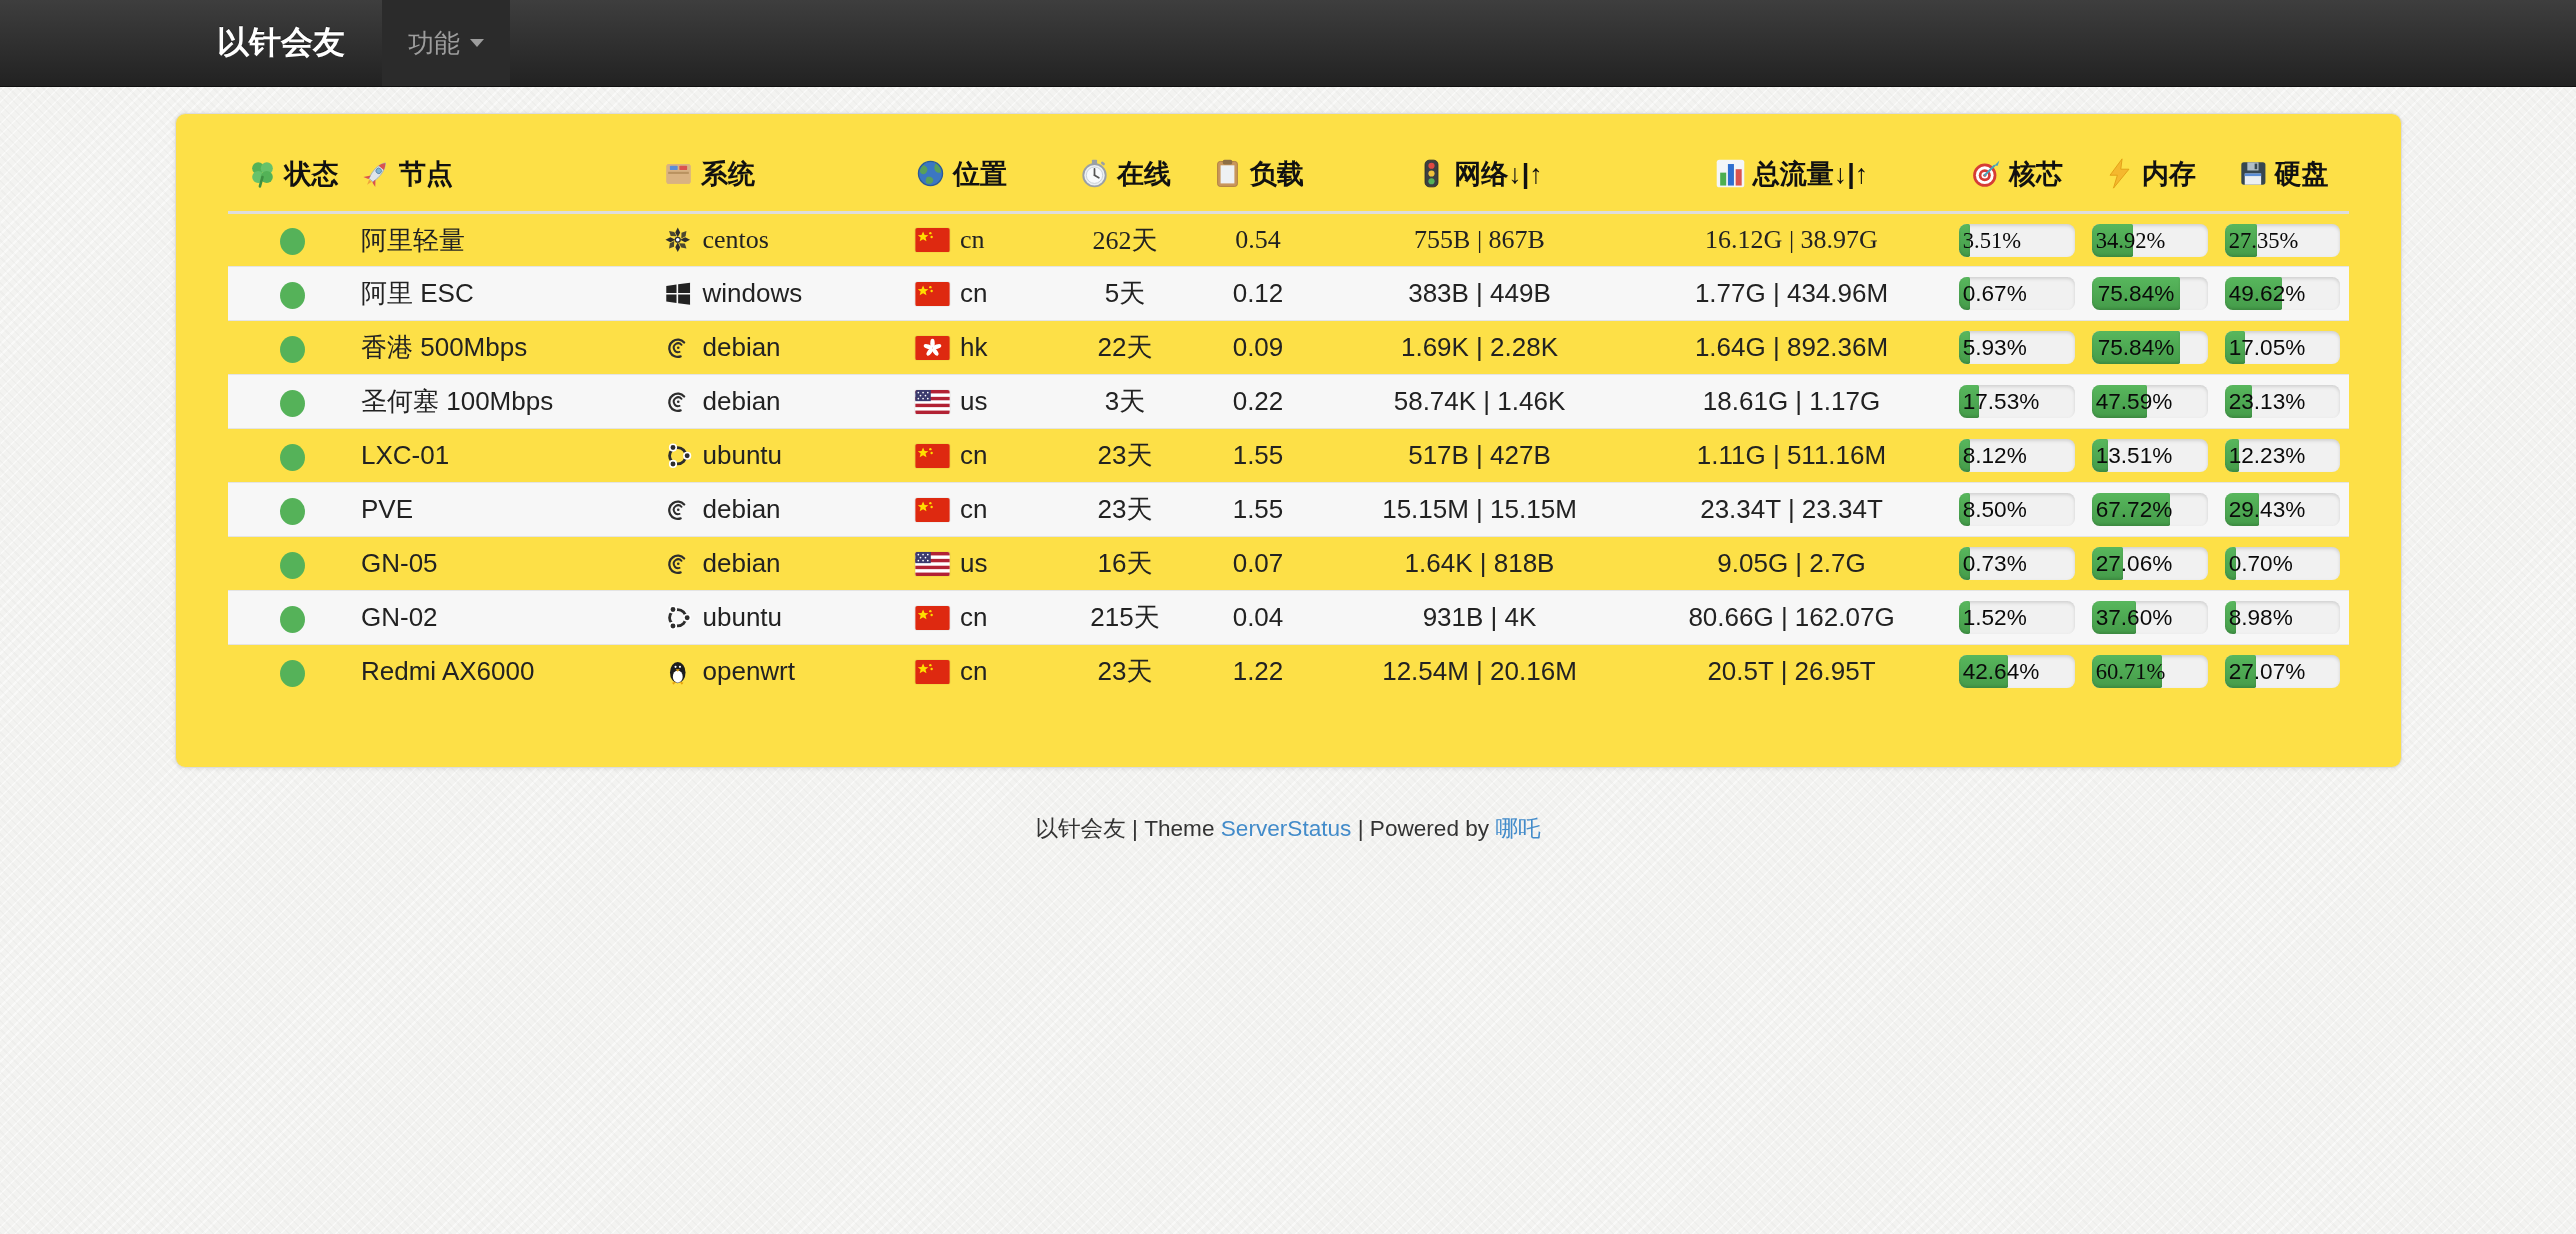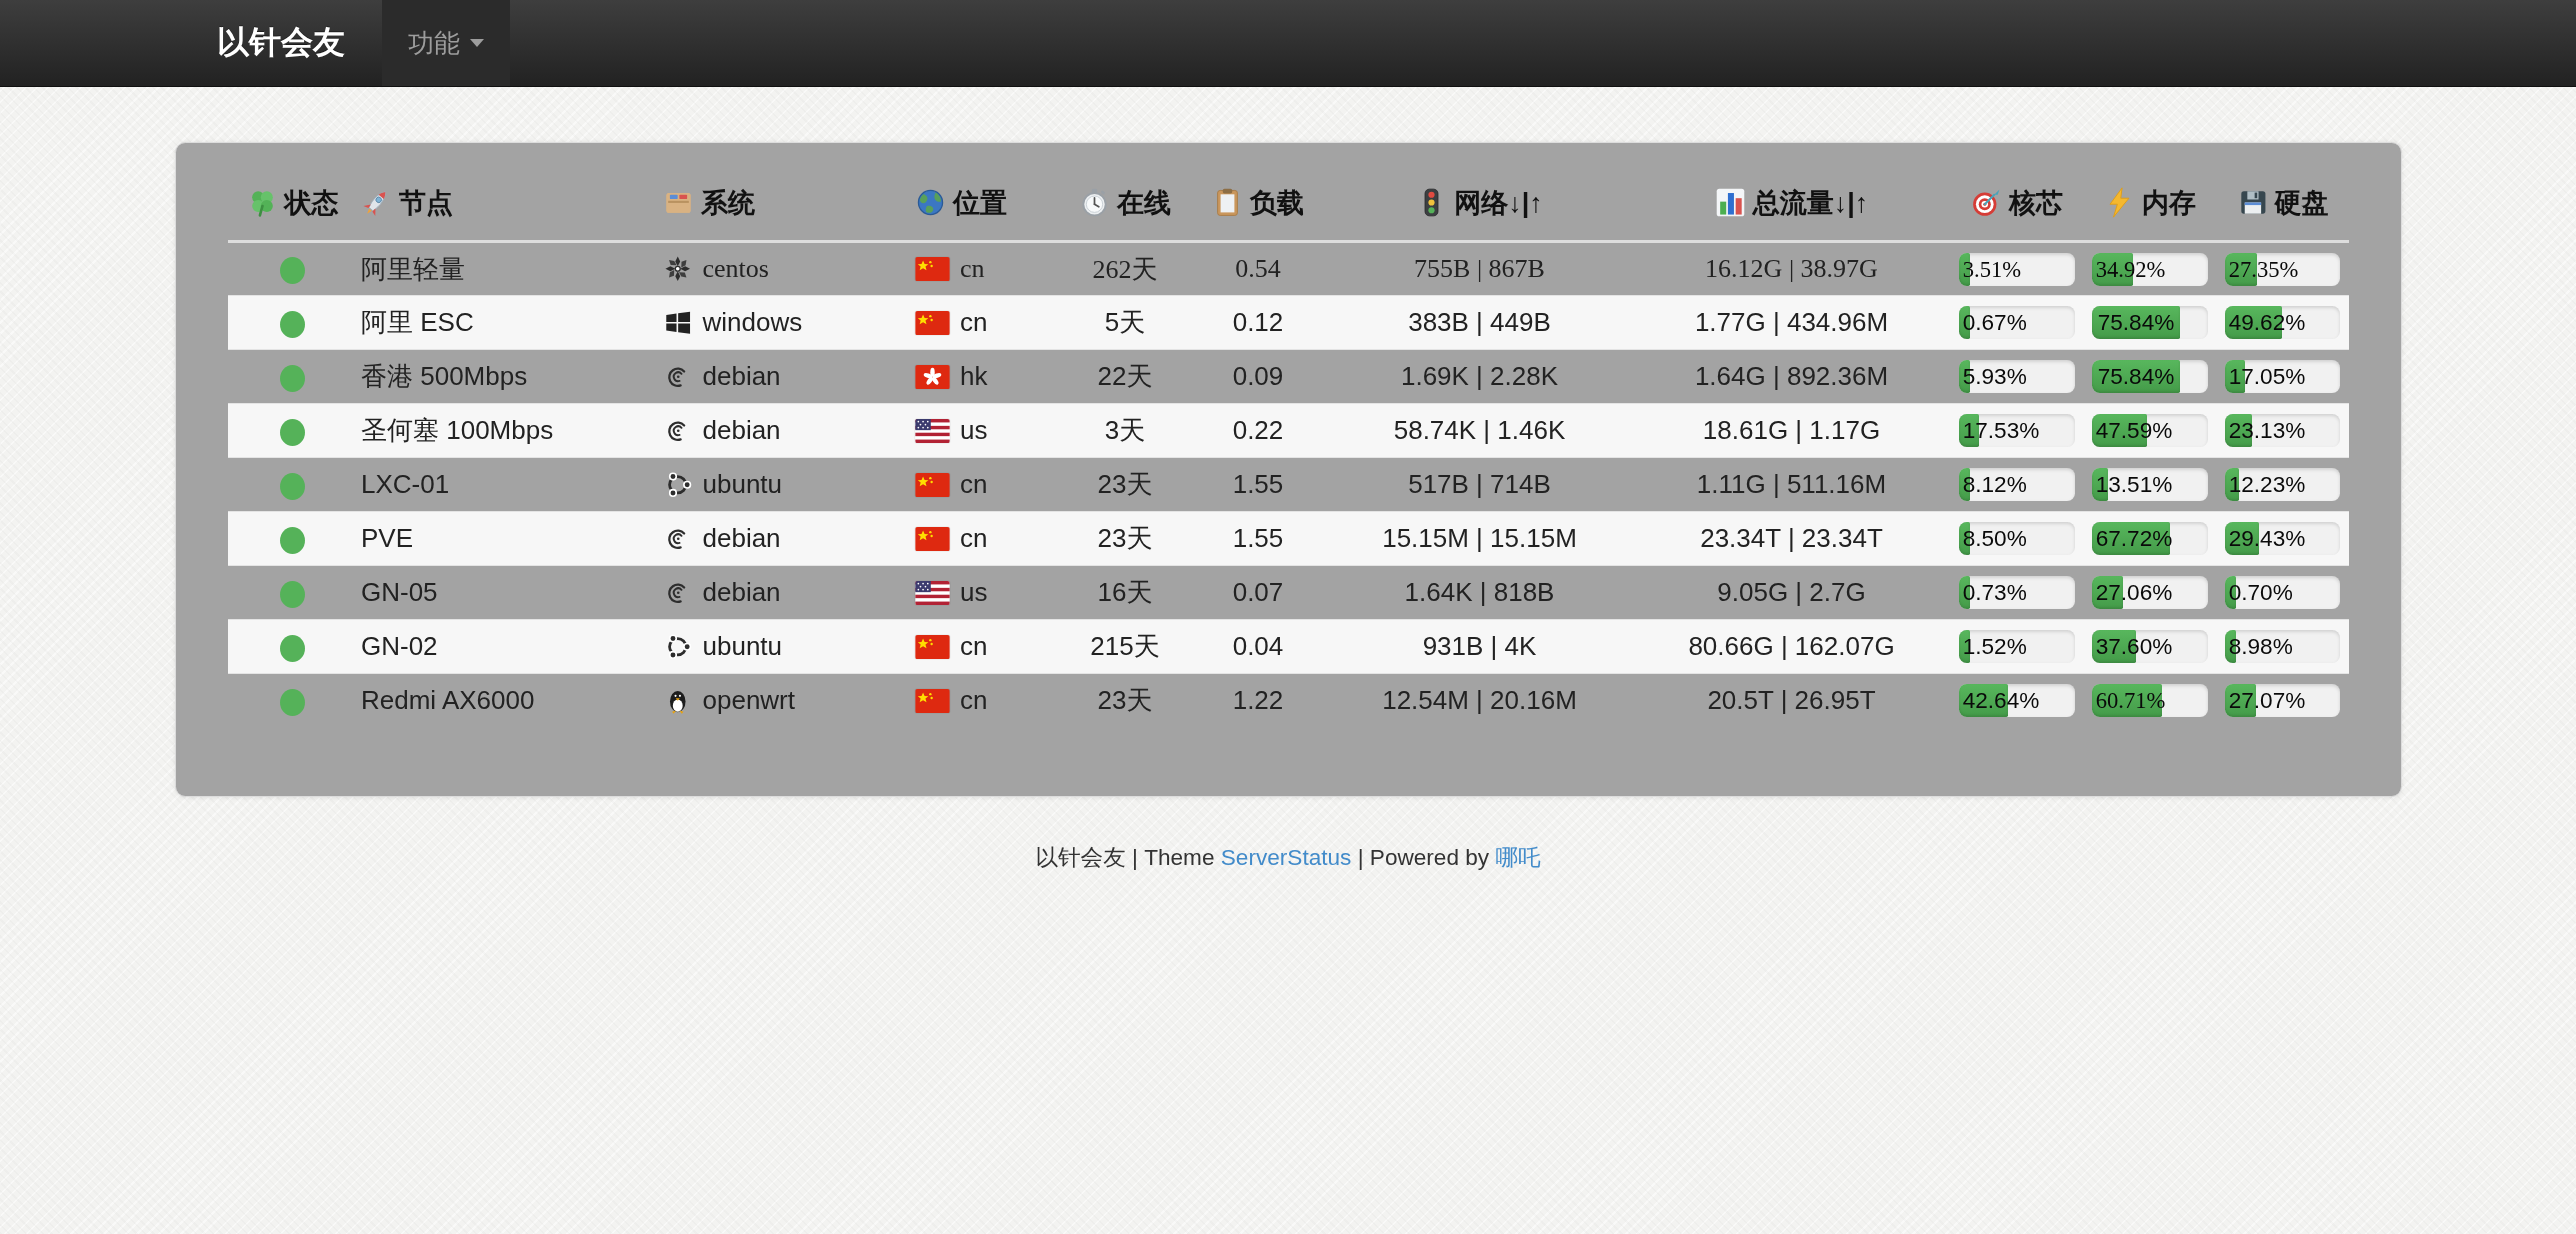--- a/index.html
+++ b/index.html
@@ -41,22 +41,22 @@
     display: inline-block; margin-left: 10.4px;
     width: 0; height: 0;
     border-left: 7.8px solid transparent;
     border-right: 7.8px solid transparent;
     border-top: 8.7px solid #9d9d9d;
   }
 
   
   .card {
     width: 2227px;
-    margin: 55px auto 0;
-    background: #a3a3a3;
+    margin: 26px auto 0;
+    background: #fde047;
     border: 0.9px solid #dcdcdc;
     border-radius: 10.4px;
     box-shadow: 0 0.9px 4.3px rgba(0,0,0,0.08);
     padding: 29.5px 52px 68px;
   }
 
   table { width: 100%; border-collapse: collapse; table-layout: fixed; }
   th {
     font-size: 27px; font-weight: bold; color: #111;
     padding: 12px 3.5px 15.6px;
@@ -477,21 +477,21 @@
                   <polygon points="9,4 10.8,8.2 15.2,8.4 11.8,11.2 13,15.4 9,13 5,15.4 6.2,11.2 2.8,8.4 7.2,8.2" fill="#ffde00"></polygon>
                   <circle cx="17.5" cy="6" r="1.4" fill="#ffde00"></circle>
                   <circle cx="19" cy="10.5" r="1.4" fill="#ffde00"></circle>
                 </svg>
               </span>
               <span>cn</span>
             </span>
           </td>
           <td class="c"><span>23天</span></td>
           <td class="c"><span>1.55</span></td>
-          <td class="c"><span>517B | 714B</span></td>
+          <td class="c"><span>517B | 427B</span></td>
           <td class="c"><span>1.11G | 511.16M</span></td>
           <td class="c">
             <div class="bar">
               <div class="bar-fill" style="width:8.12%"></div>
               <span class="bar-label" style="left: 3.5px;">8.12%</span>
             </div>
           </td>
           <td class="c">
             <div class="bar">
               <div class="bar-fill" style="width:13.51%"></div>

